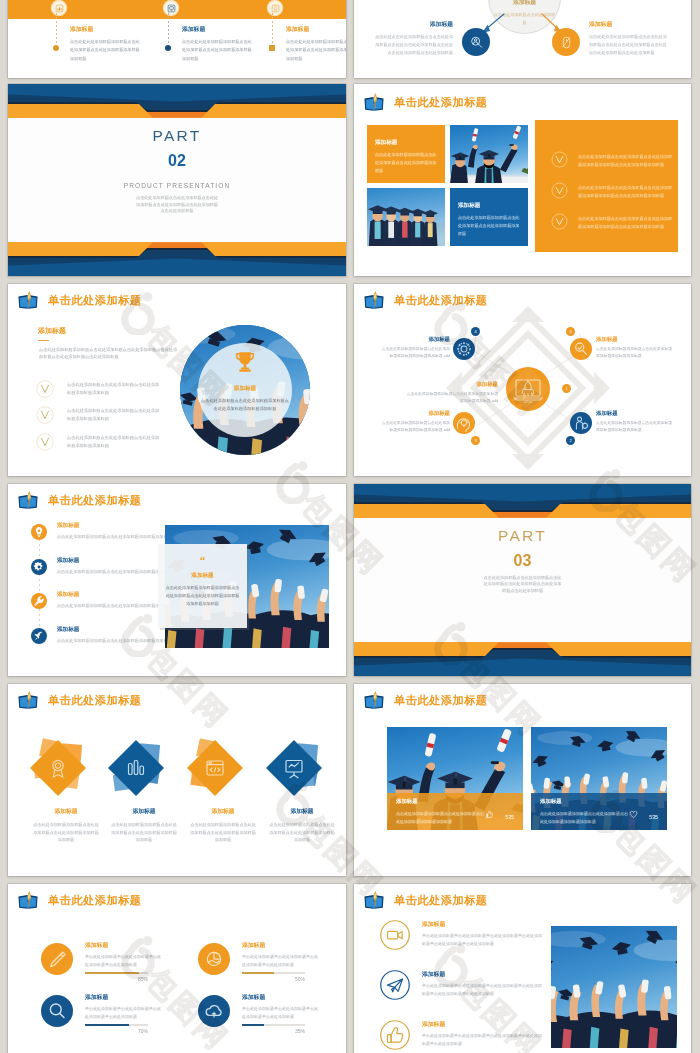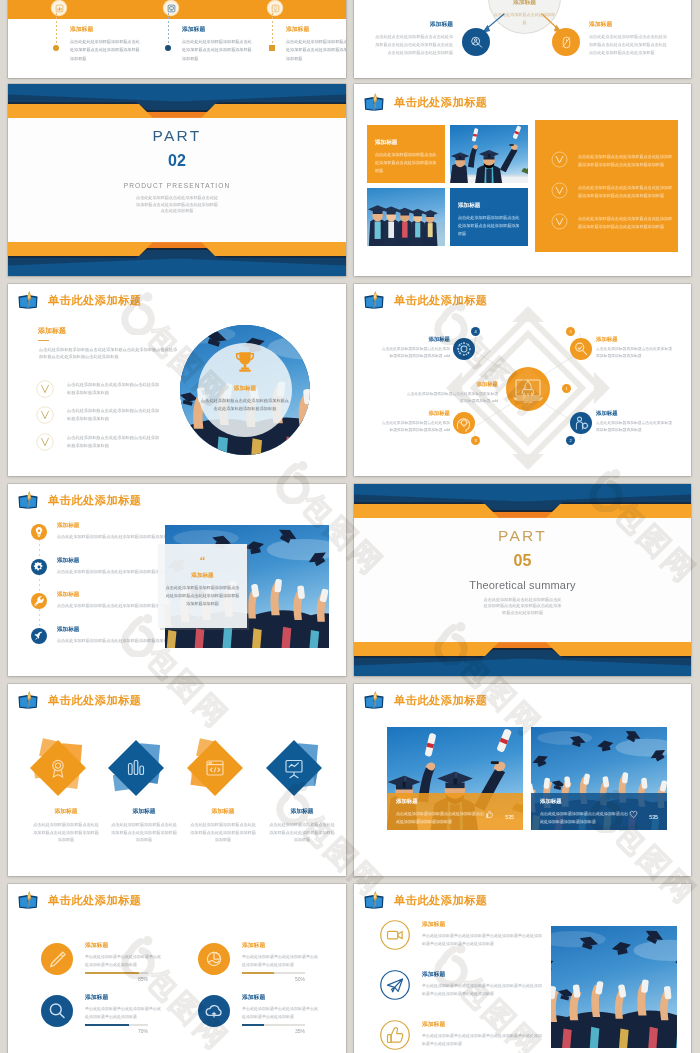--- a/index.html
+++ b/index.html
@@ -728,22 +728,21 @@
           <rect x="0" y="158.1" width="337" height="14.4" fill="#ef7e21"></rect>
           <path d="M0 192 H337 V172.7 H209 L198 164.8 H139 L128 172.7 H0 Z" fill="#10558c"></path>
           <path d="M0 181.5 L168 174.4 L337 181.5 V172.7 H209 L198 164.8 H139 L128 172.7 H0 Z" fill="#123f68"></path>
           <path d="M0 173.8 H128 L139 165.9 H198 L209 173.8 H337 V171.8 H209.5 L198.5 163.9 H138.5 L127.5 171.8 H0 Z" fill="#16283a"></path>
           <path d="M0 172 H131 L145 158.1 H0 Z" fill="#f6a52a"></path>
           <path d="M337 172 H206 L192 158.1 H337 Z" fill="#f6a52a"></path>
         </g>
       </svg>
       <div class="partwrap" style="top:44px;">
         <div class="p-part" style="color:#c9a15a;">PART</div>
-        <div class="p-num" style="color:#d09733;">05</div>
-        <div class="p-en" style="font-size:11px;letter-spacing:.2px;color:#6f7276;margin-top:11px;">Theoretical summary</div>
+        <div class="p-num" style="color:#d09733;">03</div>
         <div class="p-desc" style="padding:0 128px;">点击此处添加标题点击此处添加标题点击此处添加标题点击此处添加标题点击此处添加标题点击此处添加标题</div>
       </div>
     </div>
   </div>
 
   <div class="slide s-l" style="top:684px;height:192px;">
     <div class="stitle" style="left:8px;top:7px;">
       <svg class="bk" viewBox="0 0 54 44">
           <use href="#bookicon"></use>
         </svg>

